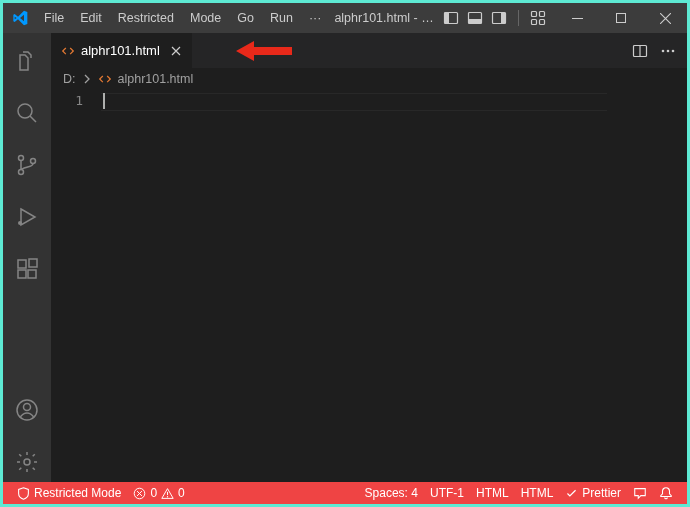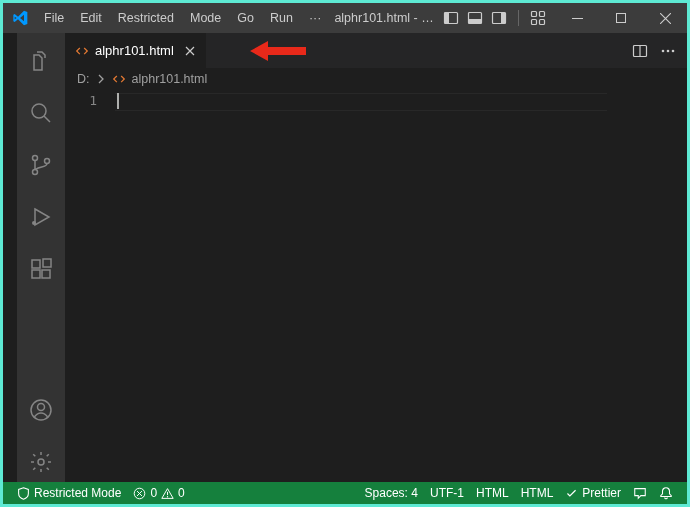--- a/index.html
+++ b/index.html
@@ -9,42 +9,42 @@
   .titlebar { height: 30px; background: #3c3c3c; display: flex; align-items: center; color: #cccccc; }
   .titlebar .logo { width: 34px; display: flex; justify-content: center; align-items: center; }
   .titlebar .menus { display: flex; align-items: center; gap: 2px; }
   .titlebar .menus span { padding: 4px 7px; cursor: default; font-size: 12.5px; }
   .titlebar .title { flex: 1; text-align: left; margin-left: 6px; color: #cccccc; font-size: 12.5px; white-space: nowrap; overflow: hidden; text-overflow: ellipsis; }
   .titlebar .layout-btns { display: flex; align-items: center; gap: 2px; margin-right: 6px; }
   .titlebar .divider { width: 1px; height: 16px; background: #666; margin: 0 6px; }
   .titlebar .winbtn { width: 44px; height: 30px; display: flex; align-items: center; justify-content: center; }
   .icon-btn { width: 22px; height: 22px; display: flex; align-items: center; justify-content: center; border-radius: 4px; }
   
-  .body { flex: 1; display: flex; min-height: 0; margin-left: 14px; }
+  .body { flex: 1; display: flex; min-height: 0; }
   .activitybar { width: 48px; background: #333333; display: flex; flex-direction: column; align-items: center; padding-top: 8px; gap: 12px; }
   .activitybar .spacer { flex: 1; }
   .act-icon { width: 48px; height: 40px; display: flex; align-items: center; justify-content: center; color: #858585; }
   
   .main { flex: 1; display: flex; flex-direction: column; min-width: 0; background: #1e1e1e; }
   .tabs { height: 35px; background: #252526; display: flex; align-items: stretch; position: relative; }
   .tab { display: flex; align-items: center; padding: 0 10px; background: #1e1e1e; border-right: 1px solid #252526; color: #ffffff; gap: 6px; min-width: 120px; }
   .tab .fileicon { color: #e37933; display: flex; }
   .tab .close { color: #cccccc; display: flex; margin-left: 4px; }
   .tabs .tabs-right { margin-left: auto; display: flex; align-items: center; gap: 6px; padding-right: 8px; color: #cccccc; }
   .arrow { position: absolute; left: 185px; top: 6px; pointer-events: none; }
   .breadcrumb { height: 22px; display: flex; align-items: center; padding-left: 12px; gap: 6px; color: #a0a0a0; font-size: 12.5px; }
   .breadcrumb .fileicon { color: #e37933; display: flex; }
   .editor { flex: 1; display: flex; background: #1e1e1e; border-top: 1px solid #1e1e1e; }
   .gutter { width: 50px; text-align: right; padding-right: 18px; padding-top: 2px; color: #858585; font-family: Consolas, monospace; font-size: 13px; }
   .code { flex: 1; padding-top: 2px; font-family: Consolas, monospace; font-size: 13px; position: relative; }
   .cursor { position: absolute; left: 2px; top: 2px; width: 2px; height: 16px; background: #aeafad; }
   .code-line { border-top: 1px solid #282828; border-bottom: 1px solid #282828; height: 18px; margin-right: 20px; }
   .minimap { width: 60px; }
   
-  .statusbar { height: 22px; background: #15803d; color: #ffffff; display: flex; align-items: center; font-size: 12px; padding: 0 8px; }
+  .statusbar { height: 22px; background: #ef4444; color: #ffffff; display: flex; align-items: center; font-size: 12px; padding: 0 8px; }
   .statusbar .sb-item { display: flex; align-items: center; gap: 4px; padding: 0 6px; height: 22px;}
   .statusbar .sb-spacer { flex: 1; }
   svg { display: block; }
 </style>
 </head>
 <body>
 
 <div class="window">
 
   <div class="titlebar">

